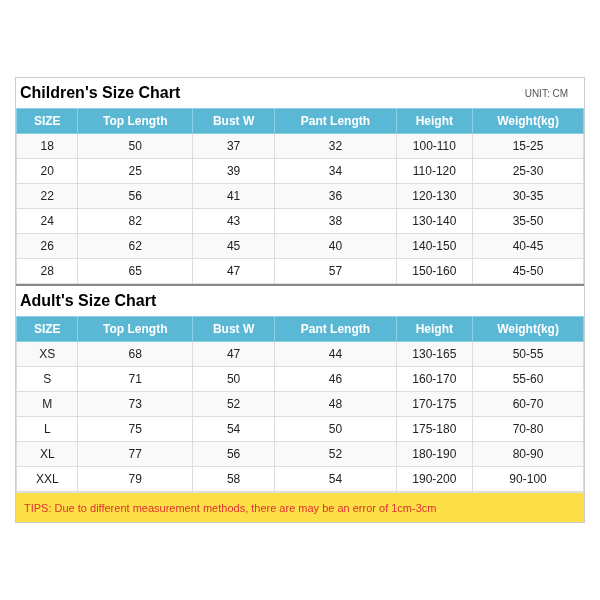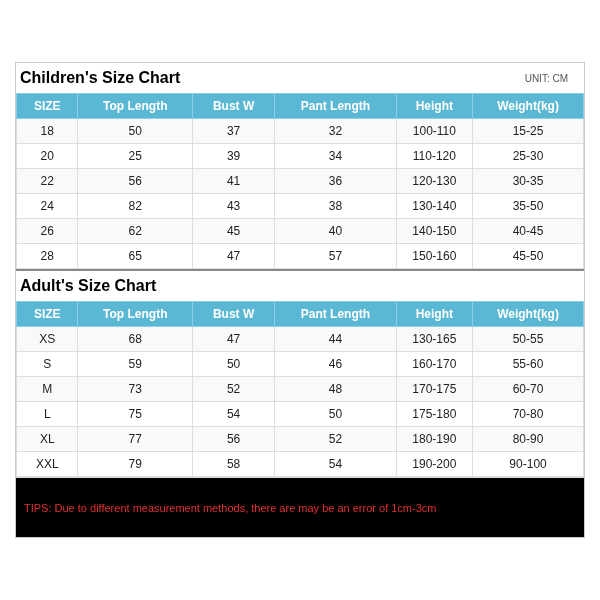--- a/index.html
+++ b/index.html
@@ -56,22 +56,22 @@
       font-size: 12px;
       color: #222;
     }
     tr:nth-child(odd) td {
       background: #f9f9f9;
     }
     tr:nth-child(even) td {
       background: #fff;
     }
     .tips-row {
-      background: #000000;
-      padding: 22px 8px;
+      background: #fde047;
+      padding: 7px 8px;
       border-top: 1px solid #ddd;
     }
     .tips-text {
       color: #e03030;
       font-size: 11px;
       text-align: center;
     }
     .divider {
       border-top: 2px solid #888;
     }
@@ -168,21 +168,21 @@
     <tr>
           <td>XS</td>
           <td>68</td>
           <td>47</td>
           <td>44</td>
           <td>130-165</td>
           <td>50-55</td>
         </tr>
         <tr>
           <td>S</td>
-          <td>59</td>
+          <td>71</td>
           <td>50</td>
           <td>46</td>
           <td>160-170</td>
           <td>55-60</td>
         </tr>
         <tr>
           <td>M</td>
           <td>73</td>
           <td>52</td>
           <td>48</td>

